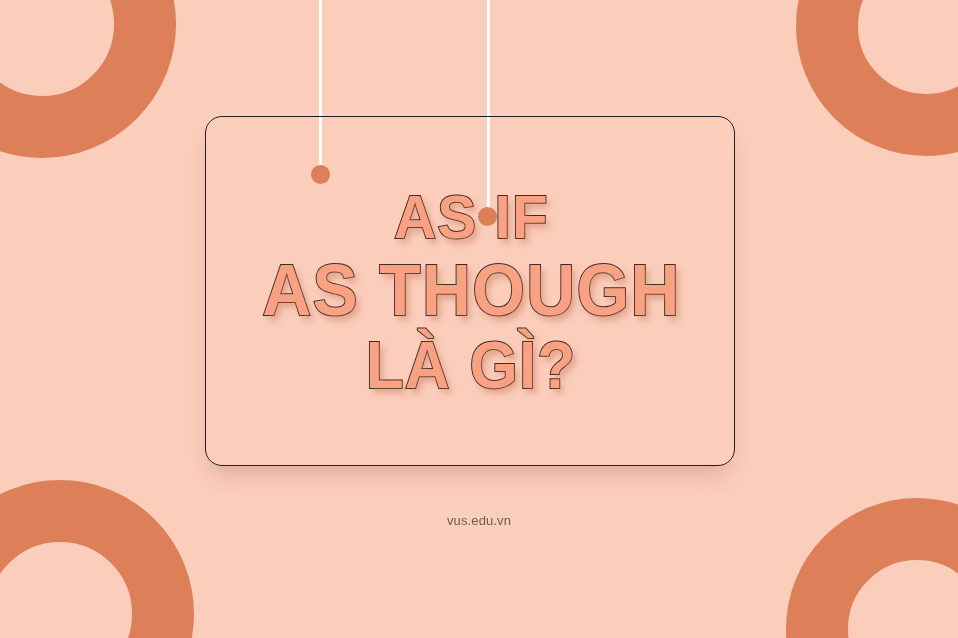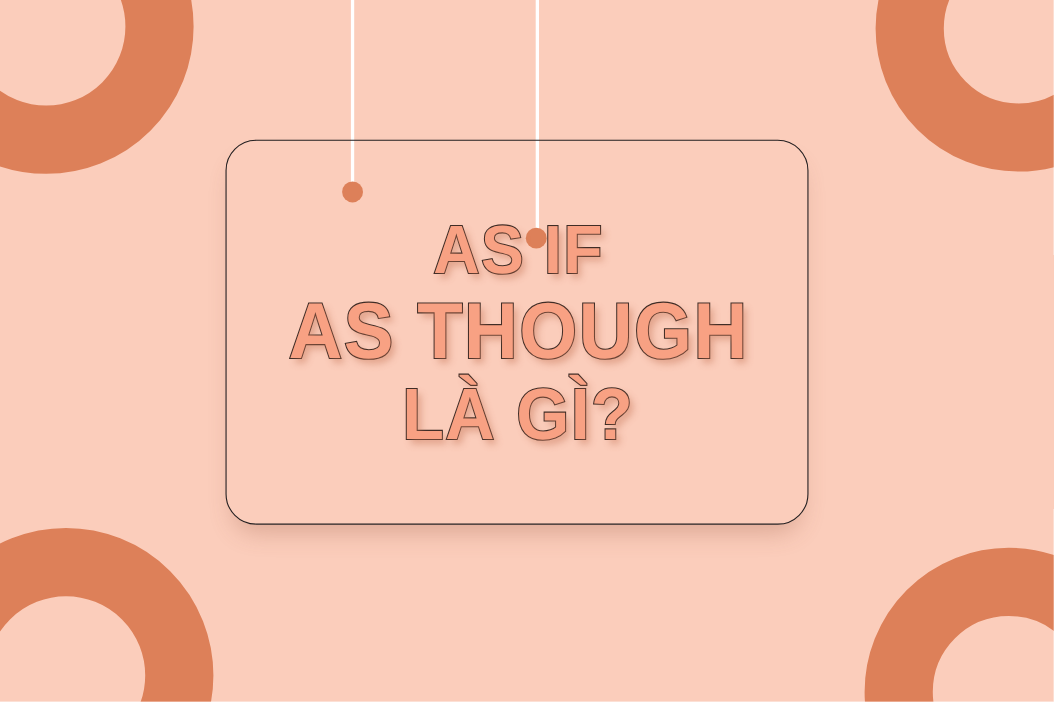--- a/index.html
+++ b/index.html
@@ -70,25 +70,25 @@
     border-radius: 50%;
     background: #dd8059;
   }
   .pin-1 { left: 311px; top: 165px; }
   .pin-2 { left: 478px; top: 207px; }
 
   
   #card {
     position: absolute;
     left: 205px;
-    top: 127px;
+    top: 116px;
     width: 530px;
     height: 350px;
     border: 1.6px solid #231f20;
-    border-radius: 28px;
+    border-radius: 17px;
     box-sizing: border-box;
     background: transparent;
     box-shadow: 0 14px 22px -8px rgba(150, 80, 55, 0.30);
   }
 
   #headline {
     position: absolute;
     left: 0;
     top: 0;
     width: 530px;
@@ -145,14 +145,15 @@
   <div class="pin pin-2"></div>
 
   <div id="card">
     <div id="headline">
       <div class="hline hline-1">AS IF</div>
       <div class="hline hline-2">AS THOUGH</div>
       <div class="hline hline-3">LÀ GÌ?</div>
     </div>
   </div>
 
+  <div id="site-url">vus.edu.vn</div>
 
 </div>
 
 </body></html>

